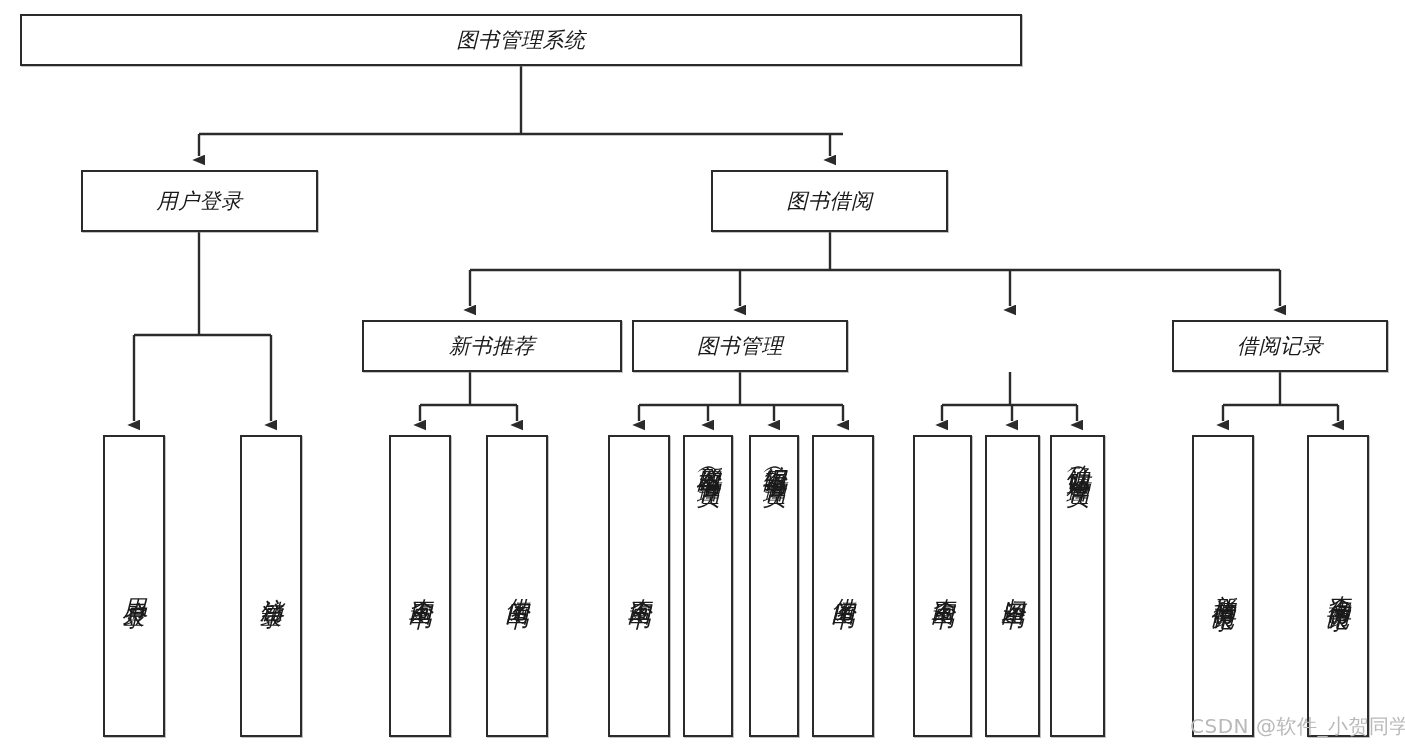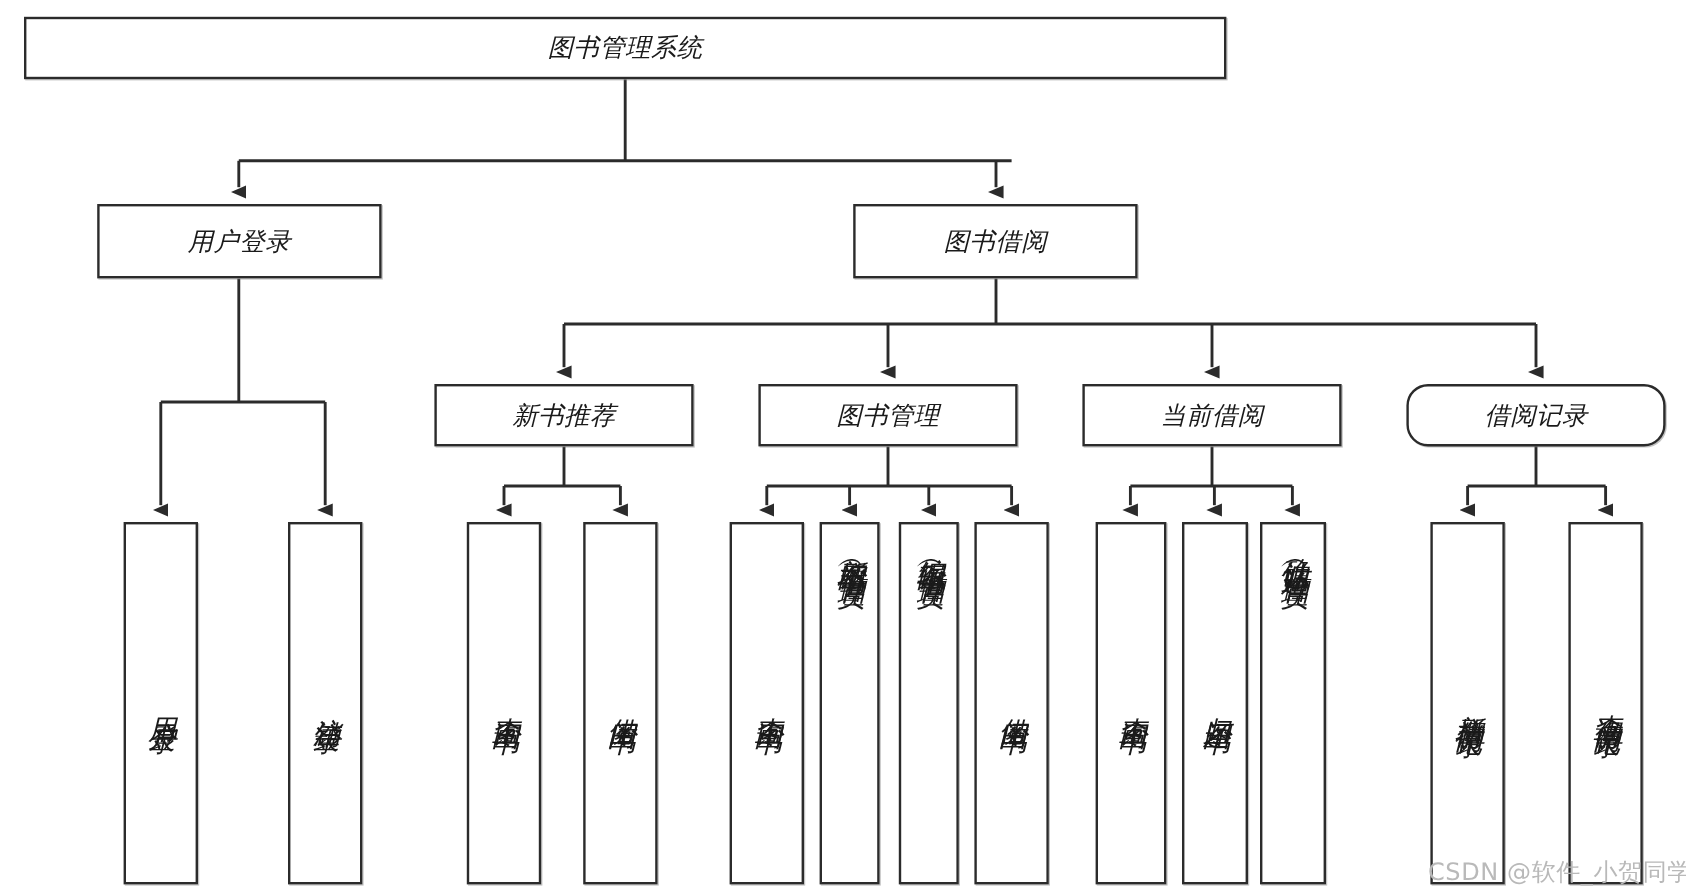--- a/index.html
+++ b/index.html
@@ -134,30 +134,27 @@
     <span class="label">图书管理系统</span>
   </div>
 
   <div class="node horiz" style="left: 81px; top: 170px; width: 237px; height: 62px;">
     <span class="label">用户登录</span>
   </div>
   <div class="node horiz" style="left: 711px; top: 170px; width: 237px; height: 62px;">
     <span class="label">图书借阅</span>
   </div>
 
-  <div class="node horiz" style="left: 362px; top: 320px; width: 216px; height: 52px;">
+  <div class="node horiz" style="left: 362px; top: 320px; width: 260px; height: 52px;">
     <span class="label">新书推荐</span>
   </div>
   <div class="node horiz" style="left: 632px; top: 320px; width: 216px; height: 52px;">
     <span class="label">图书管理</span>
   </div>
-  <div class="node horiz" style="left: 902px; top: 320px; width: 216px; height: 52px;">
-    <span class="label">当前借阅</span>
-  </div>
-  <div class="node horiz" style="left: 1172px; top: 320px; width: 216px; height: 52px; border-radius: 18px;">
+  <div class="node horiz" style="left: 1172px; top: 320px; width: 216px; height: 52px;">
     <span class="label">借阅记录</span>
   </div>
 
   <div class="node vert mid" style="left: 103px; top: 435px; width: 62px; height: 302px;">
     <span class="label">用户登录</span>
   </div>
   <div class="node vert mid" style="left: 240px; top: 435px; width: 62px; height: 302px;">
     <span class="label">注销登录</span>
   </div>
   <div class="node vert mid" style="left: 389px; top: 435px; width: 62px; height: 302px;">

